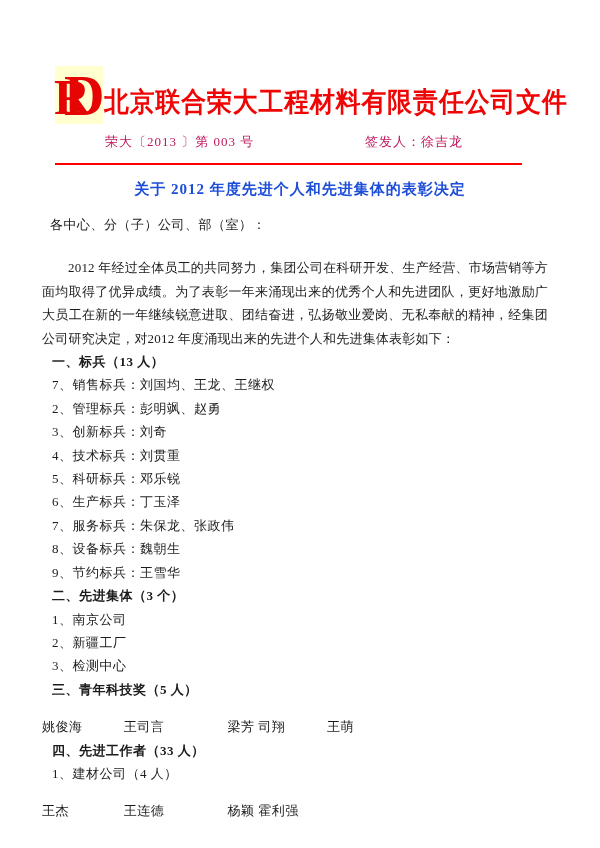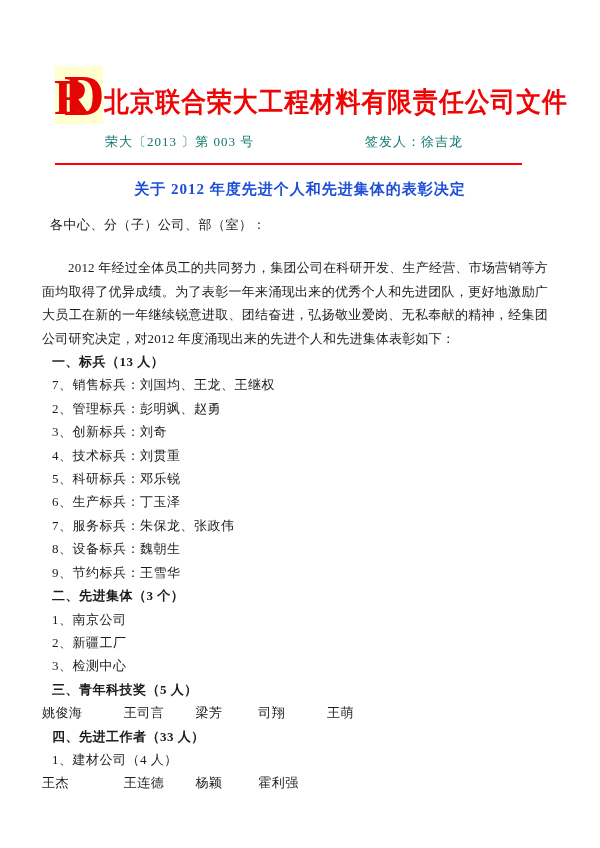--- a/index.html
+++ b/index.html
@@ -29,21 +29,21 @@
   .company-title{
     position:absolute;left:104px;top:84px;
     font-size:27px;font-weight:bold;
     color:#f00505;
     white-space:nowrap;
     transform:scaleX(0.92);transform-origin:left center;
     letter-spacing:1px;
   }
   .ref-row{
     position:absolute;top:133px;left:0;width:600px;height:20px;
-    font-size:13px;color:#0f766e;
+    font-size:13px;color:#be185d;
   }
   .doc-number{position:absolute;left:105px;top:0;letter-spacing:1px;}
   .issuer{position:absolute;left:365px;top:0;letter-spacing:1px;}
   .red-rule{
     position:absolute;top:163px;left:55px;
     width:467px;height:2px;
     background:#ff0000;
   }
   
   .doc-title{
@@ -63,23 +63,23 @@
   .paragraph{
     text-indent:2em;
     text-align:justify;
     letter-spacing:0.2px;
     margin-top:20px;
   }
   .sec-heading{font-weight:bold;padding-left:10px;letter-spacing:0.5px;}
   .item{padding-left:10px;letter-spacing:0.5px;}
   .names-row{letter-spacing:0.5px;}
   .names-row .name{display:inline-block;}
-  .names-row .name:nth-child(1){width:78px;}
+  .names-row .name:nth-child(1){width:78px;margin-top:14px;}
   .names-row .name:nth-child(2){width:68px;}
-  .names-row .name:nth-child(3){width:59px;}
+  .names-row .name:nth-child(3){width:59px;text-align:right;}
   .names-row .name:nth-child(4){width:65px;}
 </style>
 </head>
 <body>
 
 <div class="page">
 
   <div class="logo">
     <span class="d">D</span>
     <span class="r">R</span>

